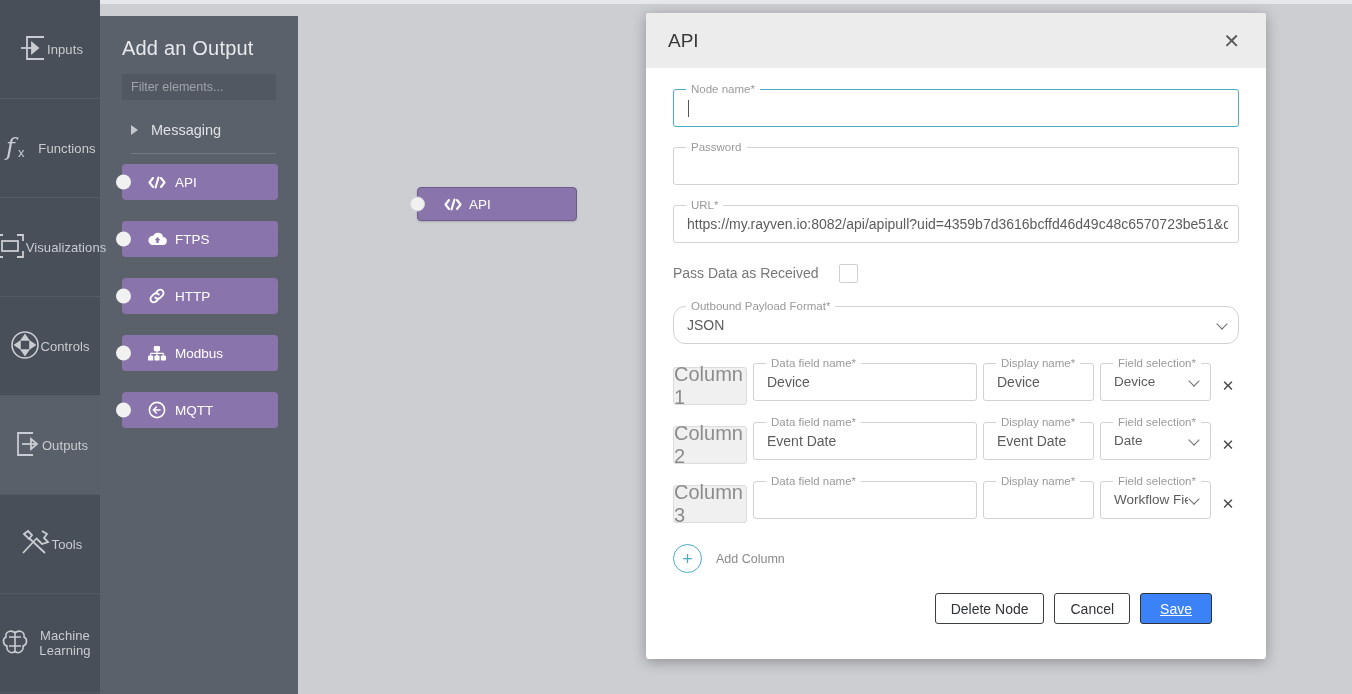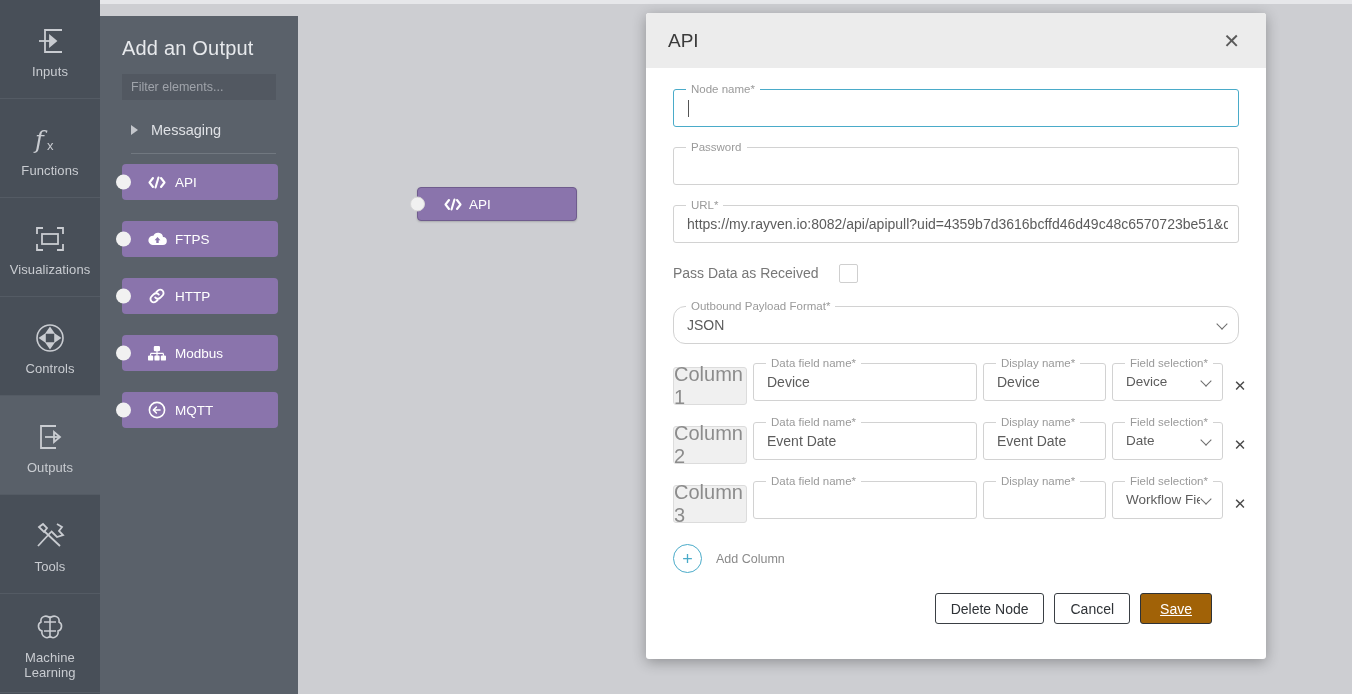--- a/index.html
+++ b/index.html
@@ -29,21 +29,21 @@
     position: absolute; left: 0; top: 0;
     width: 100px; height: 694px;
     background: #484f58;
     z-index: 5;
   }
   .rail-item {
     position: relative;
     width: 100px;
     height: 99px;
     display: flex;
-    flex-direction: column;
+    flex-direction: row;
     align-items: center;
     justify-content: center;
     cursor: pointer;
     border-bottom: 1px solid #545b64;
     color: #c9ccd1;
   }
   .rail-item.active { background: #596069; }
   .rail-item .r-ico {
     height: 42px;
     display: flex; align-items: center; justify-content: center;
@@ -331,21 +331,21 @@
     border-radius: 3px;
     display: flex;
     align-items: center;
     justify-content: center;
     font-size: 20px;
     color: #8c8c8c;
     flex: 0 0 auto;
   }
   .col-row .field { margin-bottom: 9px; flex: 0 0 auto; }
   .f-datafield { width: 224px; }
-  .f-display   { width: 123px; }
+  .f-display   { width: 111px; }
   .f-selection { width: 111px; }
   .f-selection .f-value { right: 22px; font-size: 13.5px; }
   .row-x {
     width: 18px;
     text-align: center;
     font-size: 15px;
     color: #4a4a4a;
     cursor: pointer;
     flex: 0 0 auto;
     margin-left: 2px;
@@ -386,21 +386,21 @@
     cursor: pointer;
     font-family: "Liberation Sans", sans-serif;
   }
   .btn-outline {
     background: #fff;
     border: 1px solid #3a3f44;
     color: #2f3337;
     padding: 0 15px;
   }
   .btn-dark {
-    background: #a16207;
+    background: #3b82f6;
     border: 1px solid #2f3337;
     color: #fff;
     padding: 0 19px;
     text-decoration: underline;
   }
 </style>
 </head>
 <body>
 
 <div id="app">

